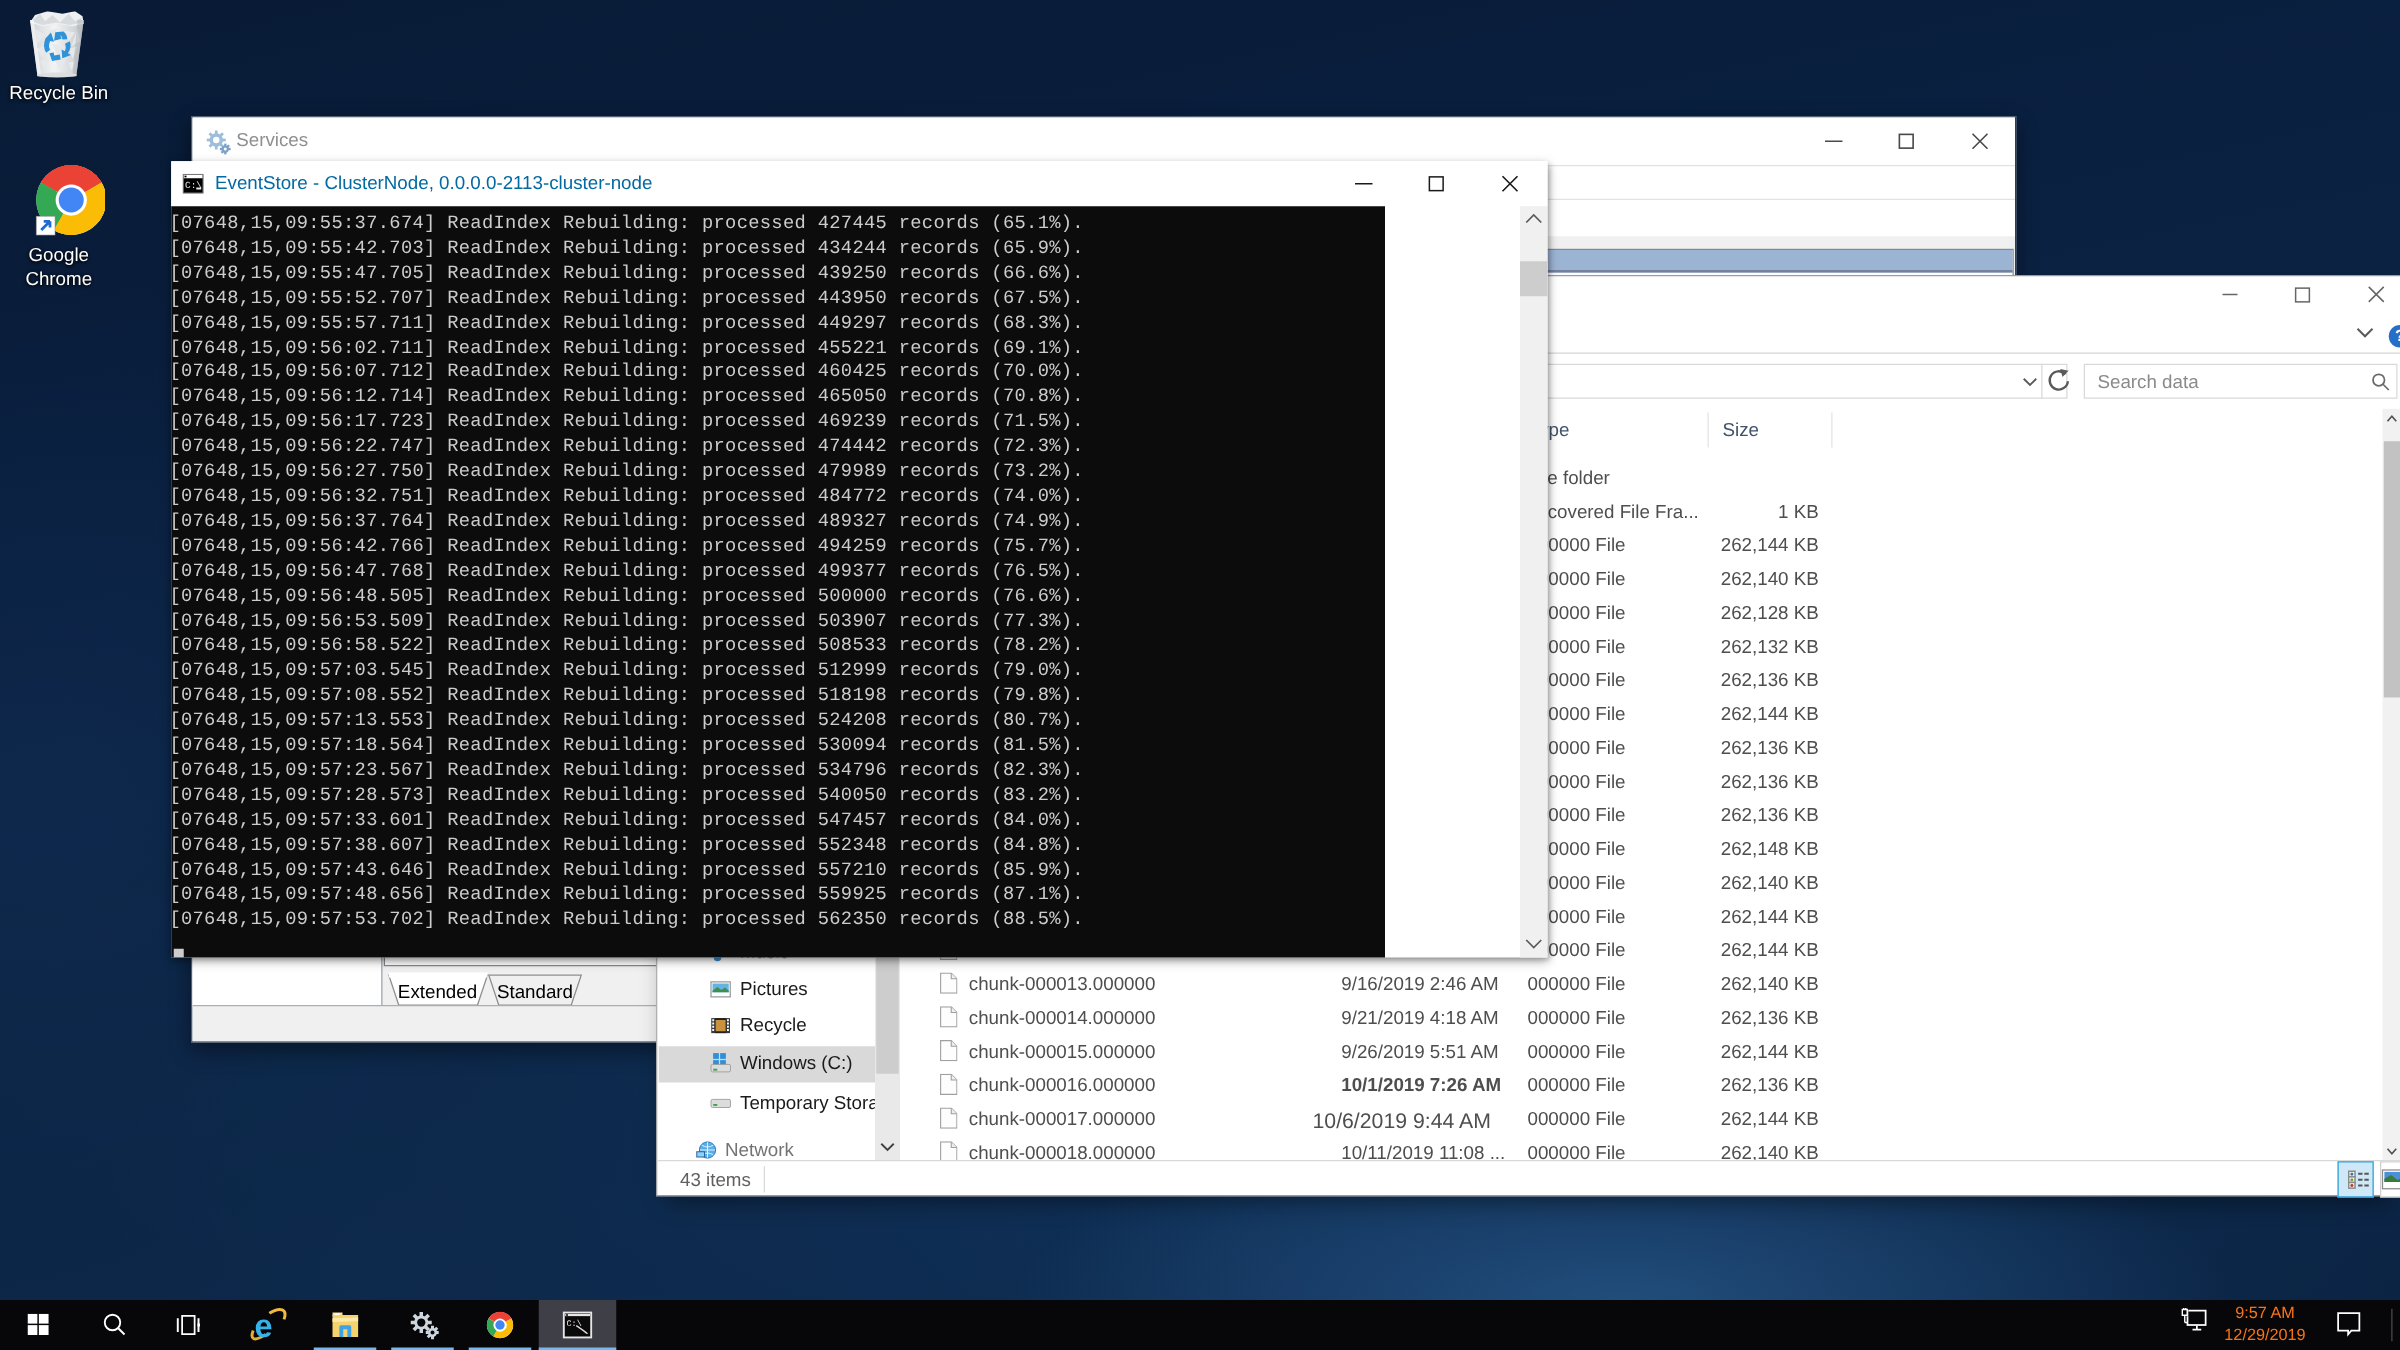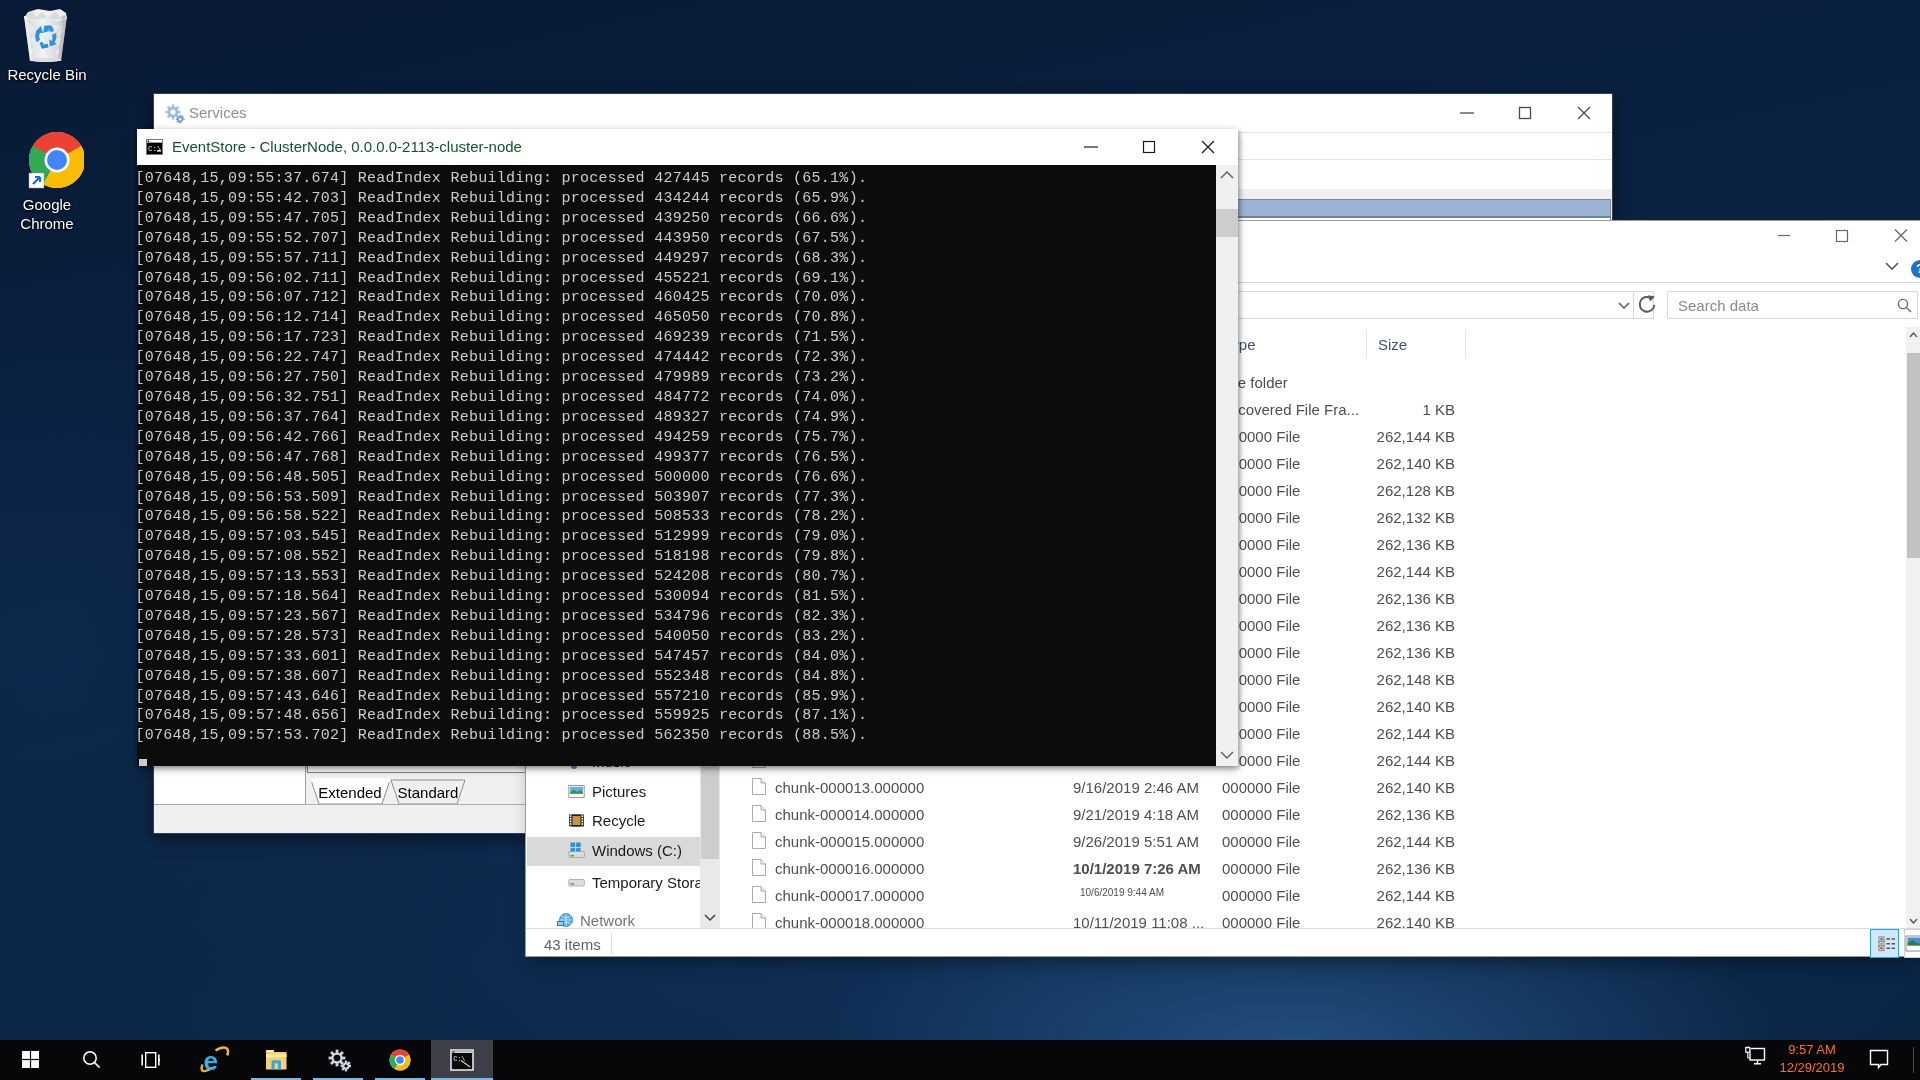--- a/index.html
+++ b/index.html
@@ -37,21 +37,21 @@
   #exp .hdrtext { font-size:15px; color:#42526b; }
   #exp .hsep { width:1px; height:28px; background:#e3e3e3; top:109px; }
   .frow { position:absolute; height:27px; font-size:15px; color:#4e4e4e; }
   .ftype { position:absolute; color:#4e4e4e; }
   .fsize { position:absolute; text-align:right; color:#4e4e4e; }
   .fdate { position:absolute; color:#4e4e4e; }
 
   
   #con { left:137px; top:129px; width:1101px; height:637px; background:#fff; box-shadow:0 3px 8px rgba(0,0,0,.35), 2px 2px 4px rgba(0,0,0,.22); }
   #con .ctitle { left:0; top:0; width:100%; height:36px; background:#fff; }
-  #con .cbody { left:0; top:36px; width:1079px; height:601px; background:#0c0c0c; overflow:hidden; }
+  #con .cbody { left:0; top:36px; width:971px; height:601px; background:#0c0c0c; overflow:hidden; }
   #con .clog { font-family:"Liberation Mono", monospace; font-size: 15px; letter-spacing: 0.26px; line-height: 19.9px; color:#cccccc; white-space:pre; position:absolute; left:-1.5px; top:4px; }
   #con .cscroll { left:1079px; top:36px; width:22px; height:601px; background:#f0f0f0; }
 
   
   #tb { left:0; top:1040px; width:1920px; height:40px; background:#070709; }
   #tb .uline { position:absolute; top:38px; height:2px; background:#76b9ed; }
   #tb .clock { color:#f97316; font-size:13px; text-align:center; }
   svg { display:block; }
 </style>
 </head>
@@ -359,21 +359,21 @@
       </svg>
       <div class="abs frow" style="left:249px; top:639px;">chunk-000016.000000</div>
       <div class="abs fdate" style="left:547px; top:639px; font-size:15px;font-weight:bold;">10/1/2019 7:26 AM</div>
       <div class="abs ftype" style="left:696px; top:639px; font-size:15px; width:140px; overflow:hidden; white-space:nowrap;">000000 File</div>
       <div class="abs fsize" style="left:829px; top:639px; font-size:15px; width:100px;">262,136 KB</div>
       <svg class="abs" style="left:226px; top:665px;" width="14" height="17" viewBox="0 0 14 17">
         <path d="M0.5 0.5 L9 0.5 L13.5 5 L13.5 16.5 L0.5 16.5 Z" fill="#fdfdfd" stroke="#a0a0a0" stroke-width="0.9"></path>
         <path d="M9 0.5 L9 5 L13.5 5" fill="#eee" stroke="#a0a0a0" stroke-width="0.9"></path>
       </svg>
       <div class="abs frow" style="left:249px; top:666px;">chunk-000017.000000</div>
-      <div class="abs fdate" style="left:554px; top:666px; font-size:10px;">10/6/2019 9:44 AM</div>
+      <div class="abs fdate" style="left:524px; top:666px; font-size:17px;">10/6/2019 9:44 AM</div>
       <div class="abs ftype" style="left:696px; top:666px; font-size:15px; width:140px; overflow:hidden; white-space:nowrap;">000000 File</div>
       <div class="abs fsize" style="left:829px; top:666px; font-size:15px; width:100px;">262,144 KB</div>
       <svg class="abs" style="left:226px; top:692px;" width="14" height="17" viewBox="0 0 14 17">
         <path d="M0.5 0.5 L9 0.5 L13.5 5 L13.5 16.5 L0.5 16.5 Z" fill="#fdfdfd" stroke="#a0a0a0" stroke-width="0.9"></path>
         <path d="M9 0.5 L9 5 L13.5 5" fill="#eee" stroke="#a0a0a0" stroke-width="0.9"></path>
       </svg>
       <div class="abs frow" style="left:249px; top:693px;">chunk-000018.000000</div>
       <div class="abs fdate" style="left:547px; top:693px; font-size:15px;">10/11/2019 11:08 ...</div>
       <div class="abs ftype" style="left:696px; top:693px; font-size:15px; width:140px; overflow:hidden; white-space:nowrap;">000000 File</div>
       <div class="abs fsize" style="left:829px; top:693px; font-size:15px; width:100px;">262,140 KB</div>
@@ -482,21 +482,21 @@
 
 <div id="con" class="abs">
   <div class="ctitle abs">
     <svg class="abs" style="left:9px; top:10px;" width="17" height="16" viewBox="0 0 17 16">
       <rect x="0.5" y="0.5" width="16" height="15" fill="#000" stroke="#7a7a7a"></rect>
       <rect x="1" y="1" width="15" height="2.6" fill="#fff"></rect>
       <rect x="1.6" y="1.5" width="1.6" height="1.4" fill="#000"></rect>
       <text x="2" y="11.5" font-size="7.5" fill="#e8e8e8" font-family="Liberation Mono">C:\</text>
       <rect x="11" y="11" width="4" height="1.6" fill="#e8e8e8"></rect>
     </svg>
-    <div class="abs" style="left:35px; top:9px; font-size:15px; color:#14532d;">EventStore - ClusterNode, 0.0.0.0-2113-cluster-node</div>
+    <div class="abs" style="left:35px; top:9px; font-size:15px; color:#0369a1;">EventStore - ClusterNode, 0.0.0.0-2113-cluster-node</div>
     <svg class="abs" style="left:931px; top:0;" width="46" height="36">
         <path d="M16 18 H30" stroke="#1a1a1a" stroke-width="1.2"></path>
       </svg>
     <svg class="abs" style="left:989px; top:0;" width="46" height="36">
         <rect x="17.5" y="12.5" width="11" height="11" fill="none" stroke="#1a1a1a" stroke-width="1.2"></rect>
       </svg>
     <svg class="abs" style="left:1048px; top:0;" width="46" height="36">
         <path d="M17 12 L29 24 M29 12 L17 24" stroke="#1a1a1a" stroke-width="1.3"></path>
       </svg>
   </div>

